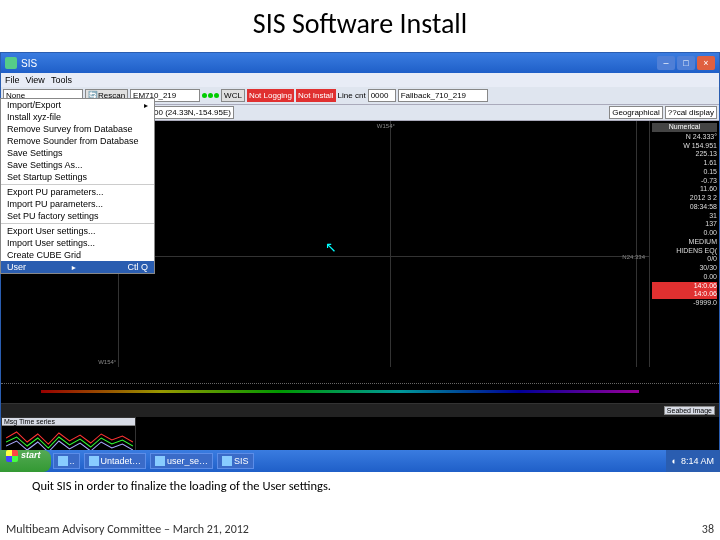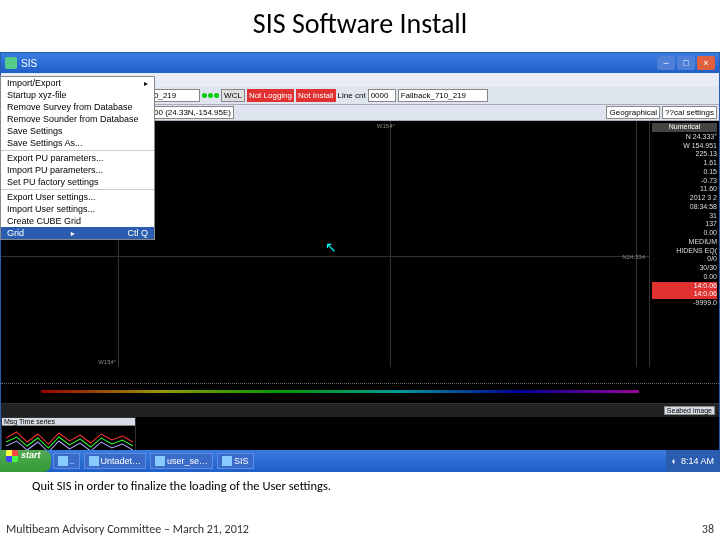--- a/index.html
+++ b/index.html
@@ -37,21 +37,21 @@
   .side-panel .red { background: #e03030; color: #fff; }
   .bottom-strip { position: absolute; left: 0; right: 0; bottom: 58px; height: 16px; background: #000; border-top: 1px dotted #666; }
   .spectrum { position: absolute; left: 40px; right: 80px; top: 6px; height: 3px; background: linear-gradient(90deg,#f00,#ff0,#0f0,#0ff,#00f,#f0f); opacity: 0.6; }
   .seabed-row { position: absolute; left: 0; right: 0; bottom: 40px; height: 14px; background: #222; border-top: 1px solid #333; display: flex; align-items: center; font-size: 7px; color: #ccc; }
   .seabed-row .lbl { position: absolute; right: 4px; background: #d8dce6; color: #000; padding: 0 2px; border: 1px solid #888; }
   .ts-panel { position: absolute; left: 0; bottom: 0; width: 135px; height: 40px; background: #000; border: 1px solid #333; }
   .ts-panel .hdr { background: #d8dce6; color: #000; font-size: 7px; padding: 0 2px; border-bottom: 1px solid #888; }
   .ts-panel .plot { position: absolute; top: 10px; left: 4px; right: 2px; bottom: 2px; background: #000; }
   .ts-panel .plot svg { width: 100%; height: 100%; }
   .statusbar { position: absolute; left: 0; right: 0; bottom: 0; height: 14px; background: #e4e8f2; color: #000; font-size: 9px; padding: 0 4px; display: flex; align-items: center; }
-  .dropdown { position: absolute; top: 76px; left: 0; width: 155px; background: #fff; border: 1px solid #888; z-index: 10; font-size: 9px; }
+  .dropdown { position: absolute; top: 98px; left: 0; width: 155px; background: #fff; border: 1px solid #888; z-index: 10; font-size: 9px; }
   .dropdown .mi { padding: 1px 6px; color: #000; display: flex; justify-content: space-between; align-items: center; }
   .dropdown .mi.hl { background: #2a5db0; color: #fff; }
   .dropdown .sep { height: 1px; background: #ccc; margin: 1px 0; }
   .dropdown .arrow { font-size: 8px; }
   .taskbar { position: absolute; left: 0; right: 0; bottom: 0; top: auto; height: 22px; background: linear-gradient(#3a7ce0,#1f5fc8); display: flex; align-items: center; font-size: 9px; color: #fff; }
   .taskbar .start { background: linear-gradient(#5a5,#393); padding: 0 10px 0 6px; height: 100%; display: flex; align-items: flex-start; font-weight: bold; border-radius: 0 8px 8px 0; font-style: italic; gap: 3px; }
   .taskbar .start .winflag { width: 12px; height: 12px; background: conic-gradient(#f44 0 25%, #4f4 0 50%, #44f 0 75%, #ff4 0 100%); border-radius: 2px; }
   .taskbar .tbtn { background: #3a6bc8; border: 1px solid #5c8de8; margin: 2px; padding: 0 4px; height: 16px; display: flex; align-items: center; gap: 2px; }
   .taskbar .tbtn .tico { width: 10px; height: 10px; background: #8cf; }
   .taskbar .tray { margin-left: auto; background: #2a5db0; padding: 0 6px; height: 100%; display: flex; align-items: center; gap: 4px; }
@@ -102,21 +102,21 @@
       <div class="tool"></div>
       <div class="tool"></div>
       <div class="tool"></div>
       <div class="tool"></div>
       <div class="tool"></div>
       <div class="tool"></div>
       <div class="tool"></div>
       <div class="coord">1 10000  (24.33N,-154.95E)</div>
       <div style="flex:1"></div>
       <div class="coord">Geographical</div>
-      <div class="coord">??cal settings</div>
+      <div class="coord">??cal display</div>
     </div>
 
     <div class="content">
       <div class="map-area">
         <div class="gridline-v" style="left:18%"></div>
         <div class="gridline-v" style="left:60%"></div>
         <div class="gridline-v" style="left:98%"></div>
         <div class="gridline-h" style="top:55%"></div>
         <div class="cursor">↖</div>
         <div class="ticklabel" style="top:2px;left:15%">W154°</div>
@@ -173,34 +173,37 @@
       <span>Quit the application.</span>
     </div>
   </div>
 
   <div class="dropdown">
     <div class="mi">
         <span>Import/Export</span>
         <span class="arrow">▸</span>
       </div>
     <div class="mi">
-        <span>Startup xyz-file</span>
+        <span>Install xyz-file</span>
       </div>
     <div class="mi">
         <span>Remove Survey from Database</span>
       </div>
     <div class="mi">
         <span>Remove Sounder from Database</span>
       </div>
     <div class="mi">
         <span>Save Settings</span>
       </div>
     <div class="mi">
         <span>Save Settings As...</span>
       </div>
+    <div class="mi">
+        <span>Set Startup Settings</span>
+      </div>
     <div class="sep"></div>
     <div class="mi">
         <span>Export PU parameters...</span>
       </div>
     <div class="mi">
         <span>Import PU parameters...</span>
       </div>
     <div class="mi">
         <span>Set PU factory settings</span>
       </div>
@@ -208,21 +211,21 @@
     <div class="mi">
         <span>Export User settings...</span>
       </div>
     <div class="mi">
         <span>Import User settings...</span>
       </div>
     <div class="mi">
         <span>Create CUBE Grid</span>
       </div>
     <div class="mi hl">
-        <span>Grid</span>
+        <span>User</span>
         <span class="arrow">▸</span>
         <span style="margin-left:6px">Ctl Q</span>
       </div>
   </div>
 
   <div class="taskbar" style="top:450px;bottom:auto">
     <div class="start">
       <div class="winflag"></div>
       <span>start</span>
     </div>

